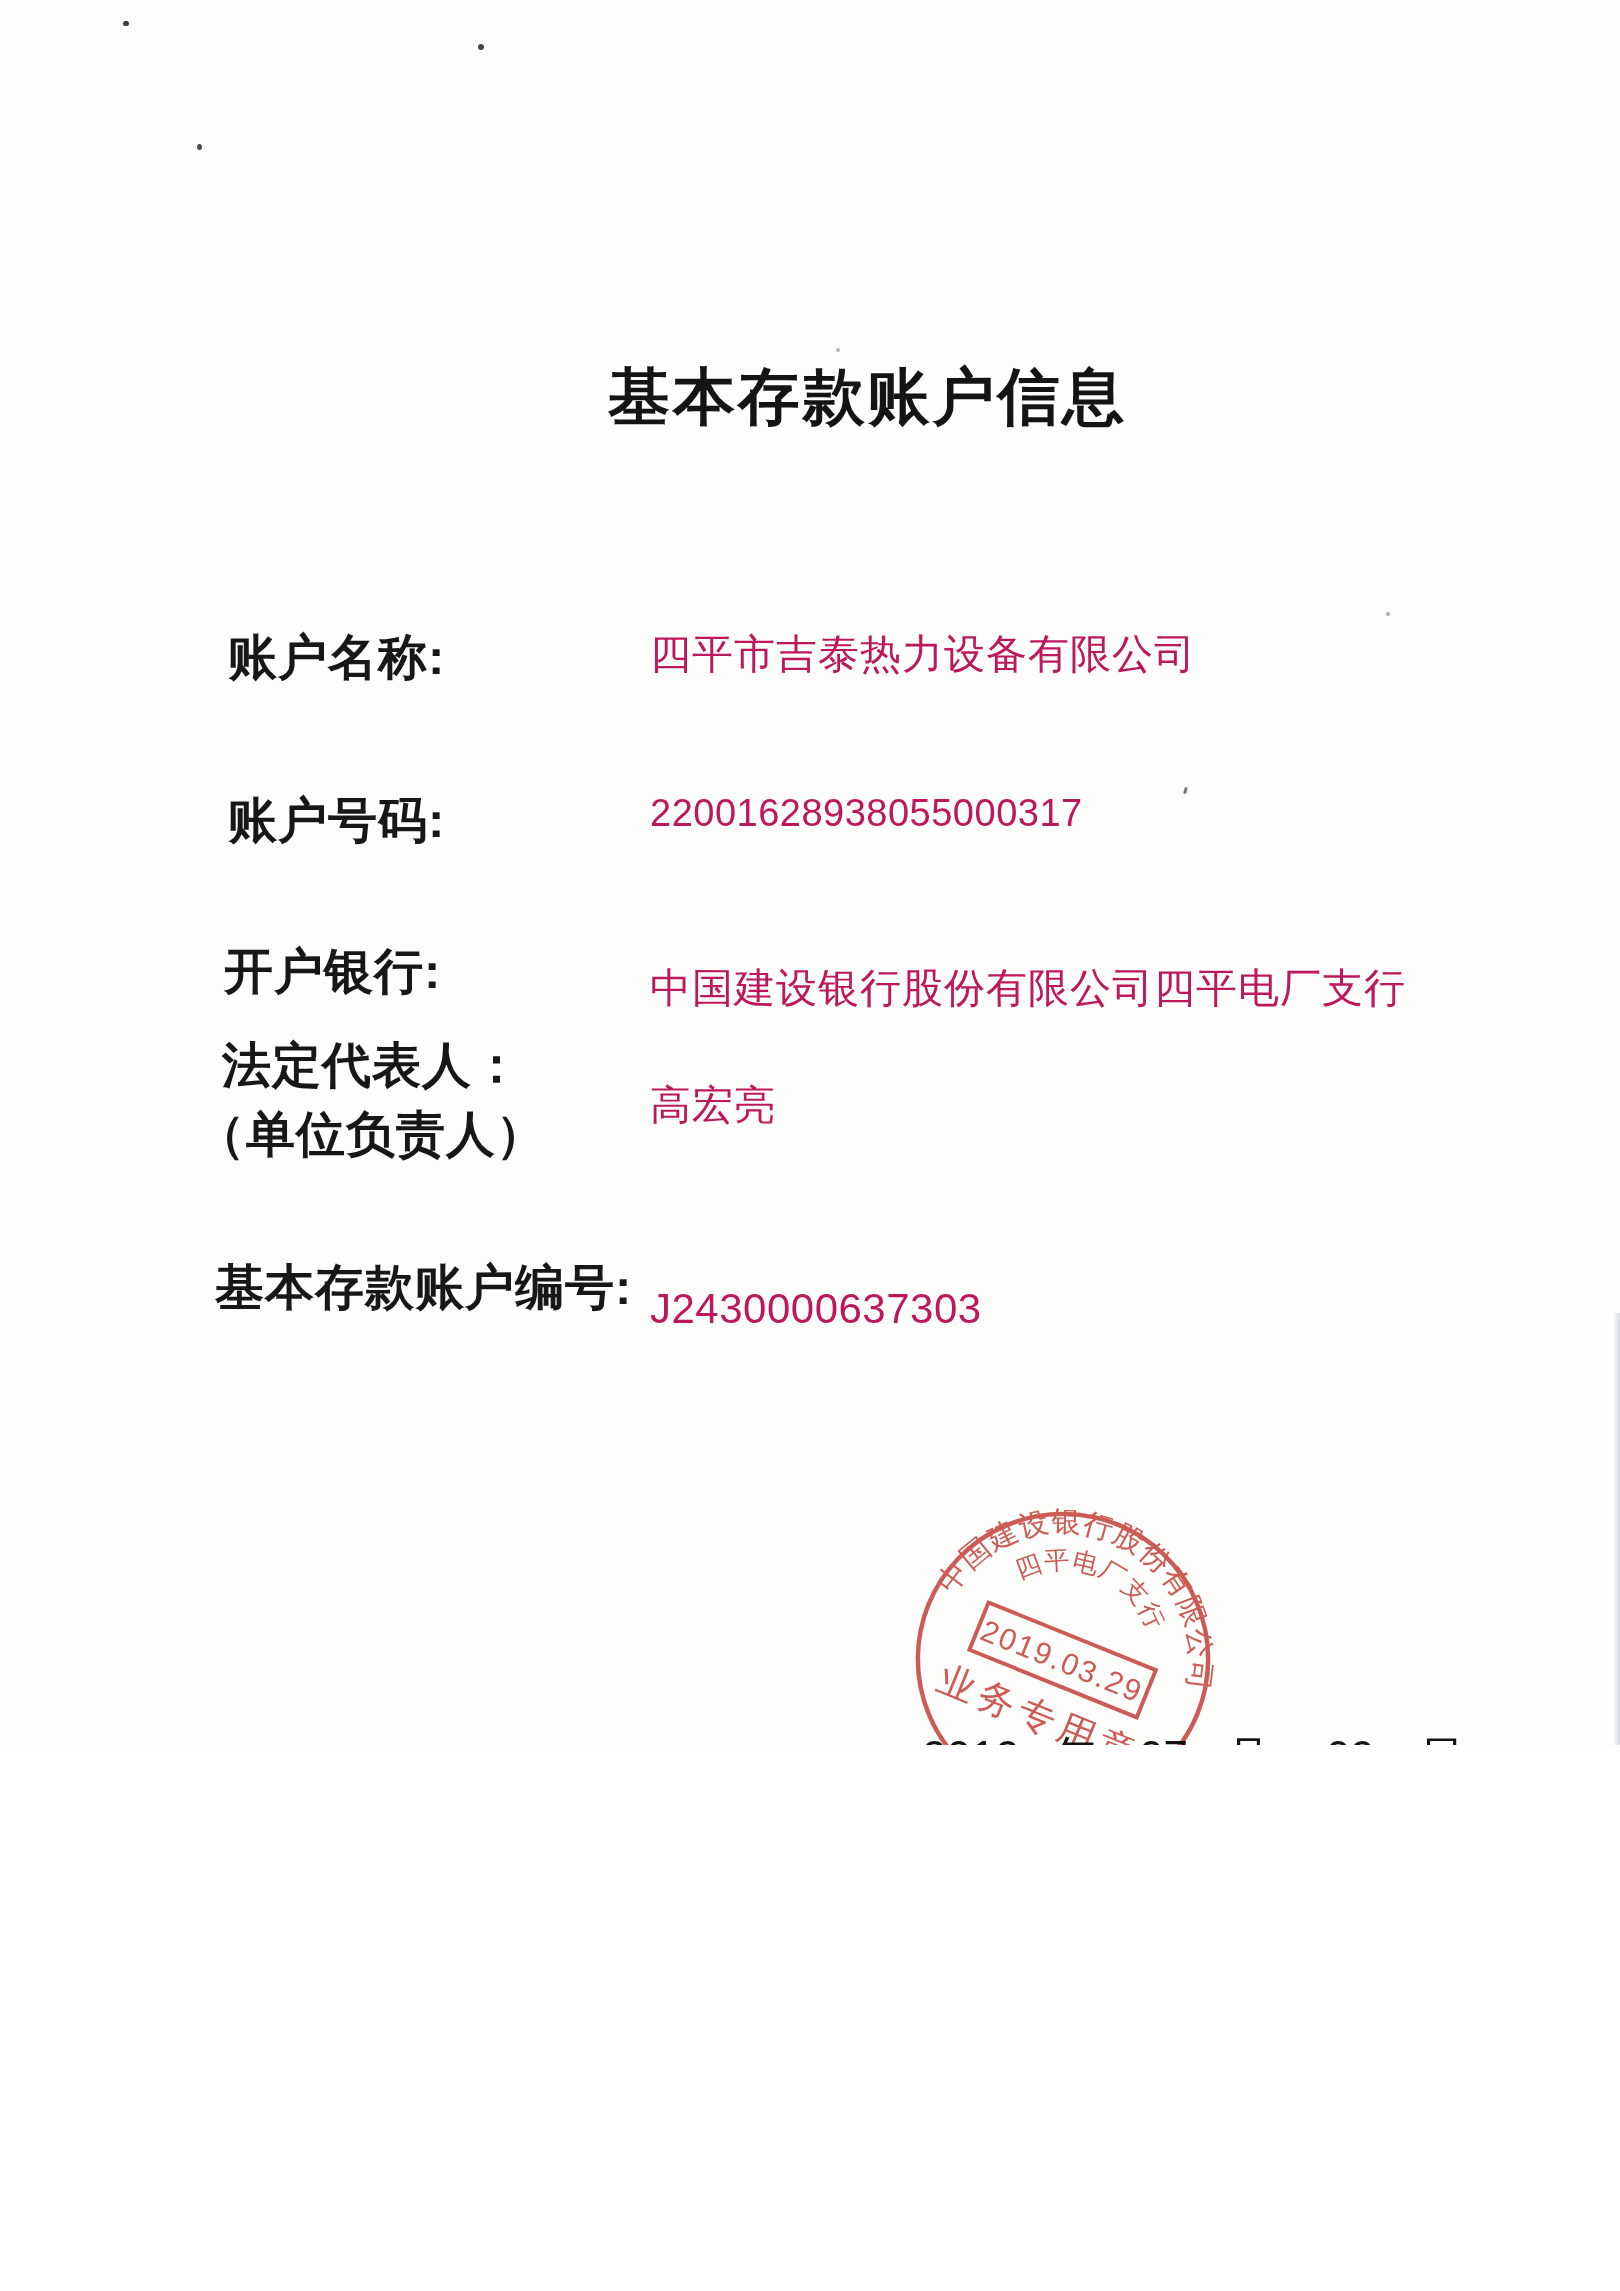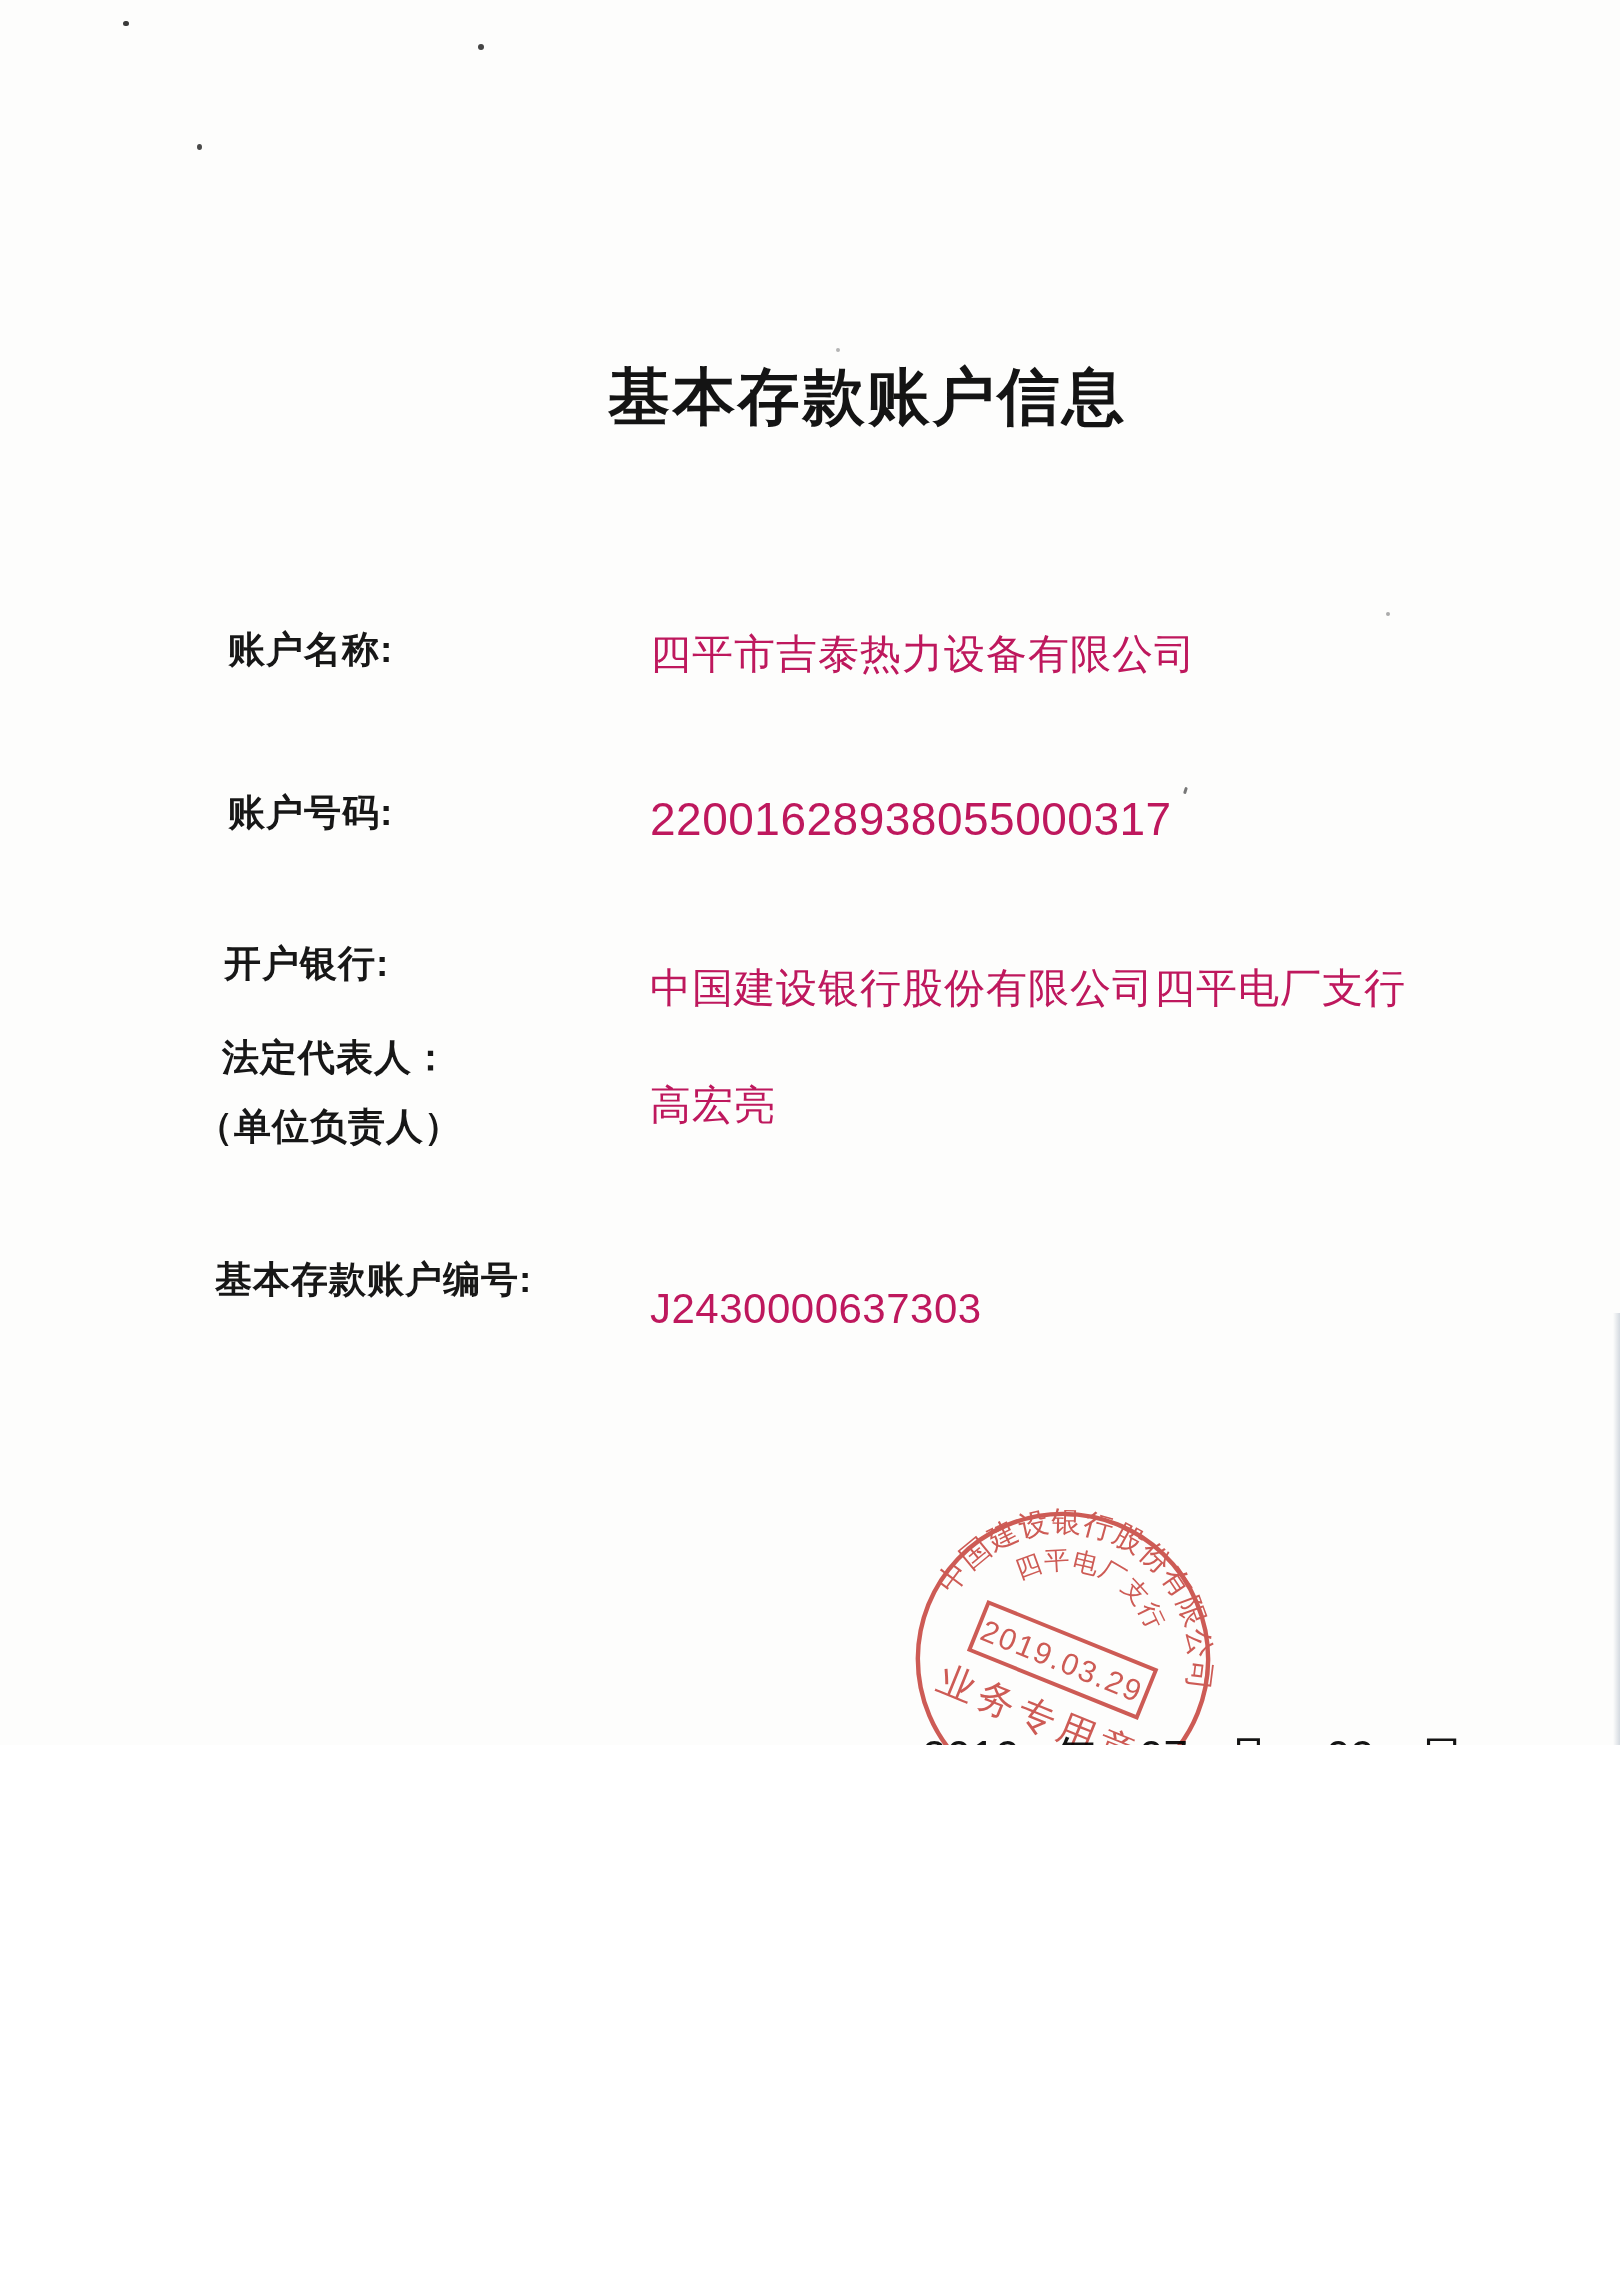--- a/index.html
+++ b/index.html
@@ -25,39 +25,39 @@
     font-weight: 700;
     font-size: 62px;
     letter-spacing: 2.9px;
     color: #141414;
     white-space: nowrap;
   }
 
   
   .flabel {
     position: absolute;
-    font-size: 37px;
+    font-size: 49px;
     font-weight: 700;
     color: #171717;
     white-space: nowrap;
     letter-spacing: 1px;
   }
   .fvalue {
     position: absolute;
     left: 650px;
     font-size: 41px;
     font-weight: 400;
     color: #be185d;
     white-space: nowrap;
     letter-spacing: 1px;
   }
   .f1l { left: 228px; top: 625px; }
   .f1v { top: 627px; }
   .f2l { left: 228px; top: 788px; }
-  .f2v { top: 792px; font-size: 46px; letter-spacing: 0.5px; }
+  .f2v { top: 792px; font-size: 38px; letter-spacing: 0.5px; }
   .f3l { left: 224px; top: 923px; margin-top: 16px; }
   .f3v { top: 929px; margin-top: 32px; }
   .f4l1 { left: 222px; top: 1033px; }
   .f4l2 { left: 196px; top: 1102px; }
   .f4v { top: 1078px; }
   .f5l { left: 215px; top: 1255px; text-align: center; }
   .f5v { top: 1257px; font-size: 42px; letter-spacing: 0.5px; margin-top: 28px; }
 
   
   .date-line {

